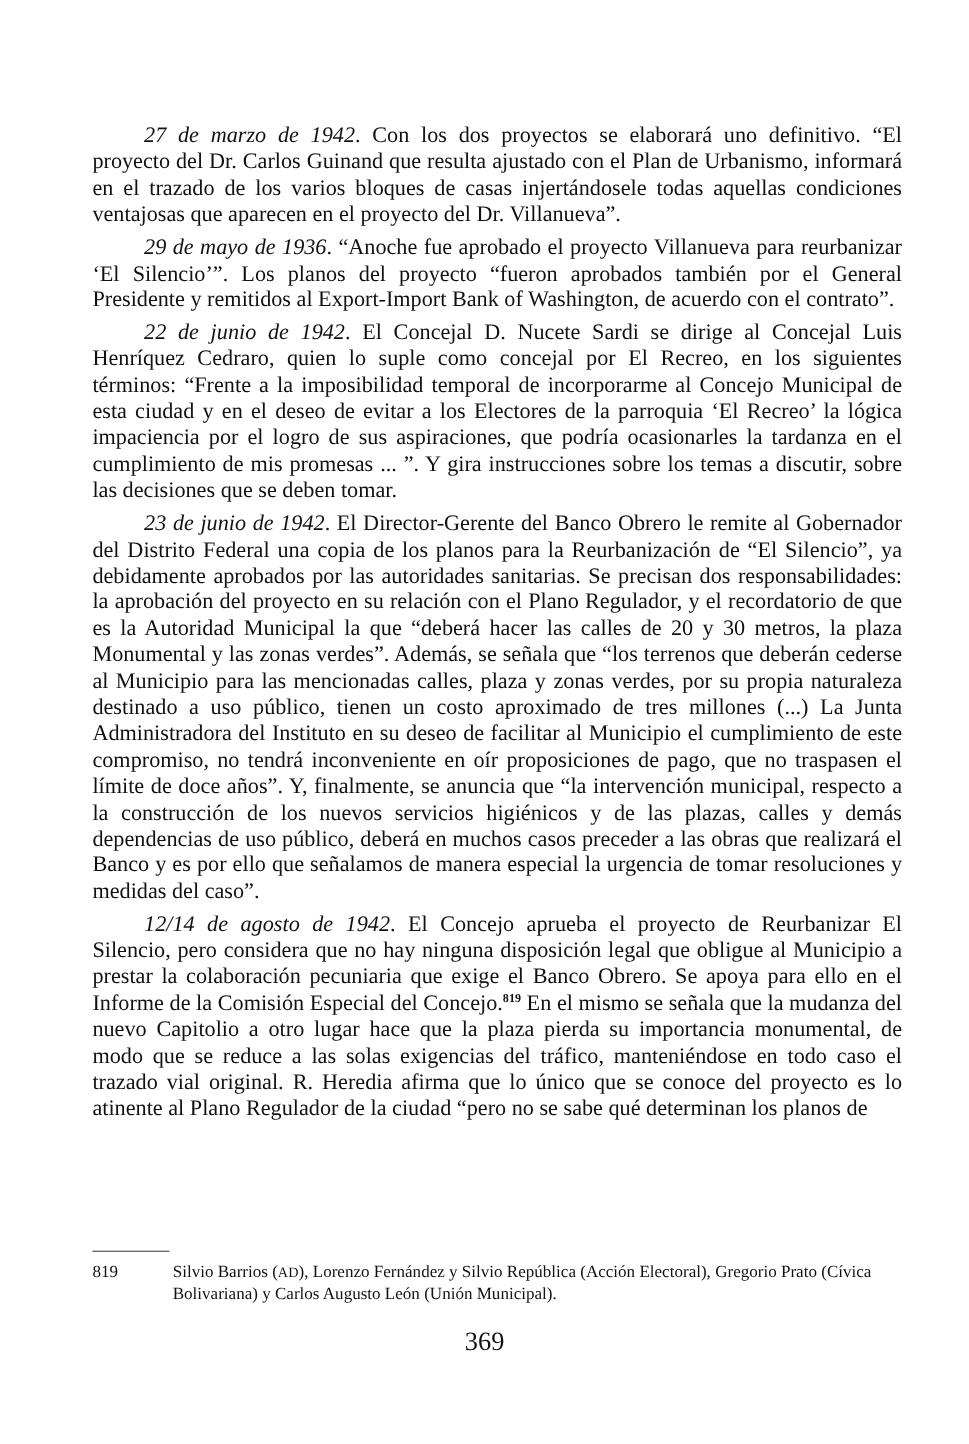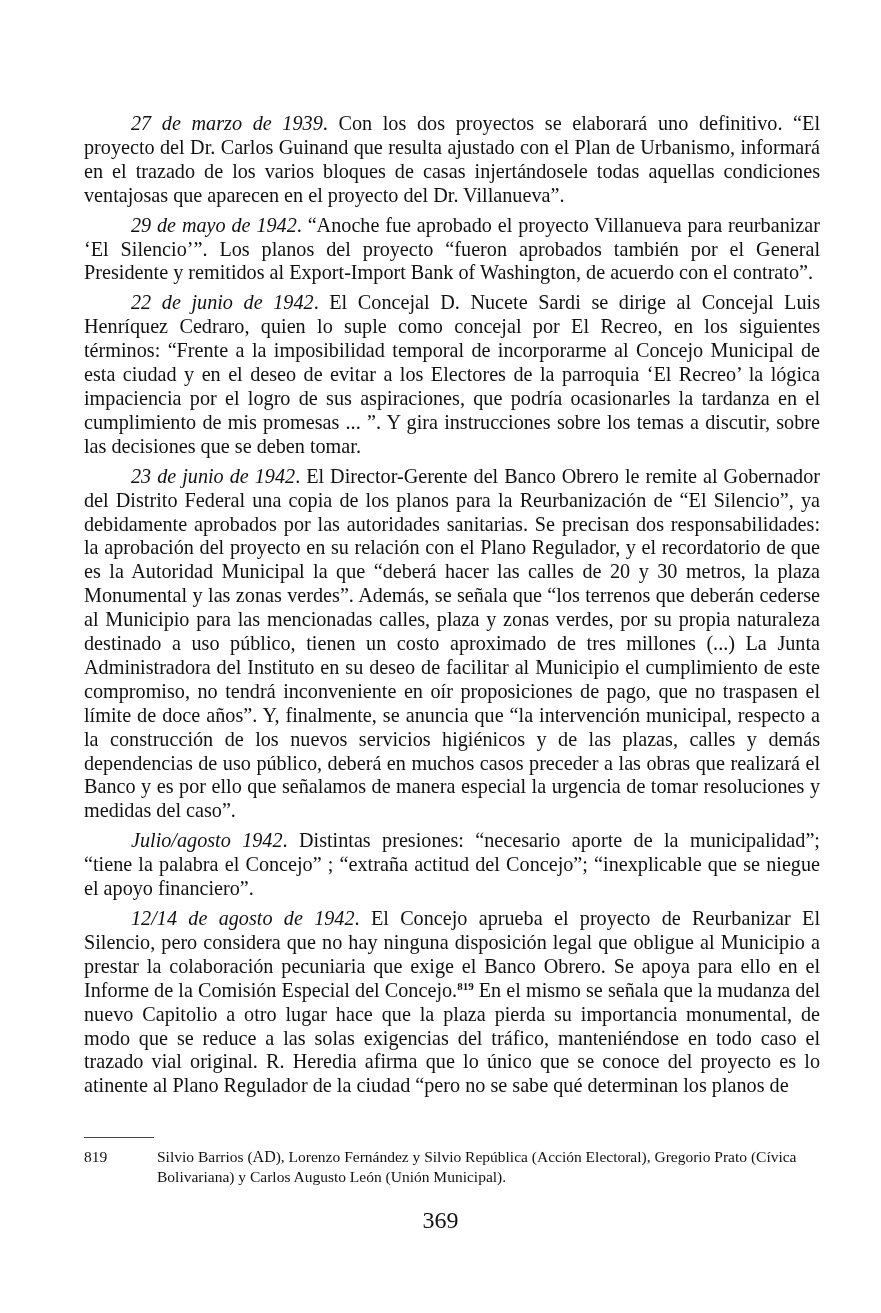--- a/index.html
+++ b/index.html
@@ -18,36 +18,35 @@
       border-top: 1px solid #444444;
     }
     .footnote {
       position: absolute; left: 84px; top: 1147px; width: 736px;
       font-family: "Liberation Serif", "DejaVu Serif", serif;
       font-size: 15.5px; line-height: 19.5px; color: #111111;
       display: flex;
     }
     .fn-num { width: 73px; flex: none; }
     .fn-text { flex: 1; }
-    .sc { font-variant: small-caps; font-size: 16px; }
+    .sc { font-variant: small-caps; font-size: 13px; }
     .page-number {
       position: absolute; left: 0; width: 881px; top: 1207px; text-align: center;
       font-family: "Liberation Serif", "DejaVu Serif", serif;
       font-size: 24px; color: #111111;
     }
   </style>
 </head>
 <body>
 
 <div class="page">
-  <p class="para"><em>27 de marzo de 1939</em><span>. Con los dos proyectos se elaborará uno definitivo. “El proyecto del Dr. Carlos Guinand que resulta ajustado con el Plan de Urbanismo, informará en el trazado de los varios bloques de casas injertándosele todas aquellas condiciones ventajosas que aparecen en el proyecto del Dr. Villanueva”.</span></p>
-  <p class="para"><em>29 de mayo de 1942</em><span>. “Anoche fue aprobado el proyecto Villanueva para reurbanizar ‘El Silencio’”. Los planos del proyecto “fueron aprobados también por el General Presidente y remitidos al Export-Import Bank of Washington, de acuerdo con el contrato”.</span></p>
+  <p class="para"><em>27 de marzo de 1942</em><span>. Con los dos proyectos se elaborará uno definitivo. “El proyecto del Dr. Carlos Guinand que resulta ajustado con el Plan de Urbanismo, informará en el trazado de los varios bloques de casas injertándosele todas aquellas condiciones ventajosas que aparecen en el proyecto del Dr. Villanueva”.</span></p>
+  <p class="para"><em>29 de mayo de 1936</em><span>. “Anoche fue aprobado el proyecto Villanueva para reurbanizar ‘El Silencio’”. Los planos del proyecto “fueron aprobados también por el General Presidente y remitidos al Export-Import Bank of Washington, de acuerdo con el contrato”.</span></p>
   <p class="para"><em>22 de junio de 1942</em><span>. El Concejal D. Nucete Sardi se dirige al Concejal Luis Henríquez Cedraro, quien lo suple como concejal por El Recreo, en los siguientes términos: “Frente a la imposibilidad temporal de incorporarme al Concejo Municipal de esta ciudad y en el deseo de evitar a los Electores de la parroquia ‘El Recreo’ la lógica impaciencia por el logro de sus aspiraciones, que podría ocasionarles la tardanza en el cumplimiento de mis promesas ... ”. Y gira instrucciones sobre los temas a discutir, sobre las decisiones que se deben tomar.</span></p>
   <p class="para"><em>23 de junio de 1942</em><span>. El Director-Gerente del Banco Obrero le remite al Gobernador del Distrito Federal una copia de los planos para la Reurbanización de “El Silencio”, ya debidamente aprobados por las autoridades sanitarias. Se precisan dos responsabilidades: la aprobación del proyecto en su relación con el Plano Regulador, y el recordatorio de que es la Autoridad Municipal la que “deberá hacer las calles de 20 y 30 metros, la plaza Monumental y las zonas verdes”. Además, se señala que “los terrenos que deberán cederse al Municipio para las mencionadas calles, plaza y zonas verdes, por su propia naturaleza destinado a uso público, tienen un costo aproximado de tres millones (...) La Junta Administradora del Instituto en su deseo de facilitar al Municipio el cumplimiento de este compromiso, no tendrá inconveniente en oír proposiciones de pago, que no traspasen el límite de doce años”. Y, finalmente, se anuncia que “la intervención municipal, respecto a la construcción de los nuevos servicios higiénicos y de las plazas, calles y demás dependencias de uso público, deberá en muchos casos preceder a las obras que realizará el Banco y es por ello que señalamos de manera especial la urgencia de tomar resoluciones y medidas del caso”.</span></p>
-  <p class="para"><em>Julio/agosto 1942</em><span>. Distintas presiones: “necesario aporte de la municipalidad”; “tiene la palabra el Concejo” ; “extraña actitud del Concejo”; “inexplicable que se niegue el apoyo financiero”.</span></p>
   <p class="para"><em>12/14 de agosto de 1942</em><span>. El Concejo aprueba el proyecto de Reurbanizar El Silencio, pero considera que no hay ninguna disposición legal que obligue al Municipio a prestar la colaboración pecuniaria que exige el Banco Obrero. Se apoya para ello en el Informe de la Comisión Especial del Concejo.</span><span class="sup">819</span><span> En el mismo se señala que la mudanza del nuevo Capitolio a otro lugar hace que la plaza pierda su importancia monumental, de modo que se reduce a las solas exigencias del tráfico, manteniéndose en todo caso el trazado vial original. R. Heredia afirma que lo único que se conoce del proyecto es lo atinente al Plano Regulador de la ciudad “pero no se sabe qué determinan los planos de</span></p>
 </div>
 
 <div class="fn-rule"></div>
 
 <div class="footnote">
   <span class="fn-num">819</span>
   <span class="fn-text"><span>Silvio Barrios (</span><span class="sc">AD</span><span>), Lorenzo Fernández y Silvio República (Acción Electoral), Gregorio Prato (Cívica Bolivariana) y Carlos Augusto León (Unión Municipal).</span></span>
 </div>
 

